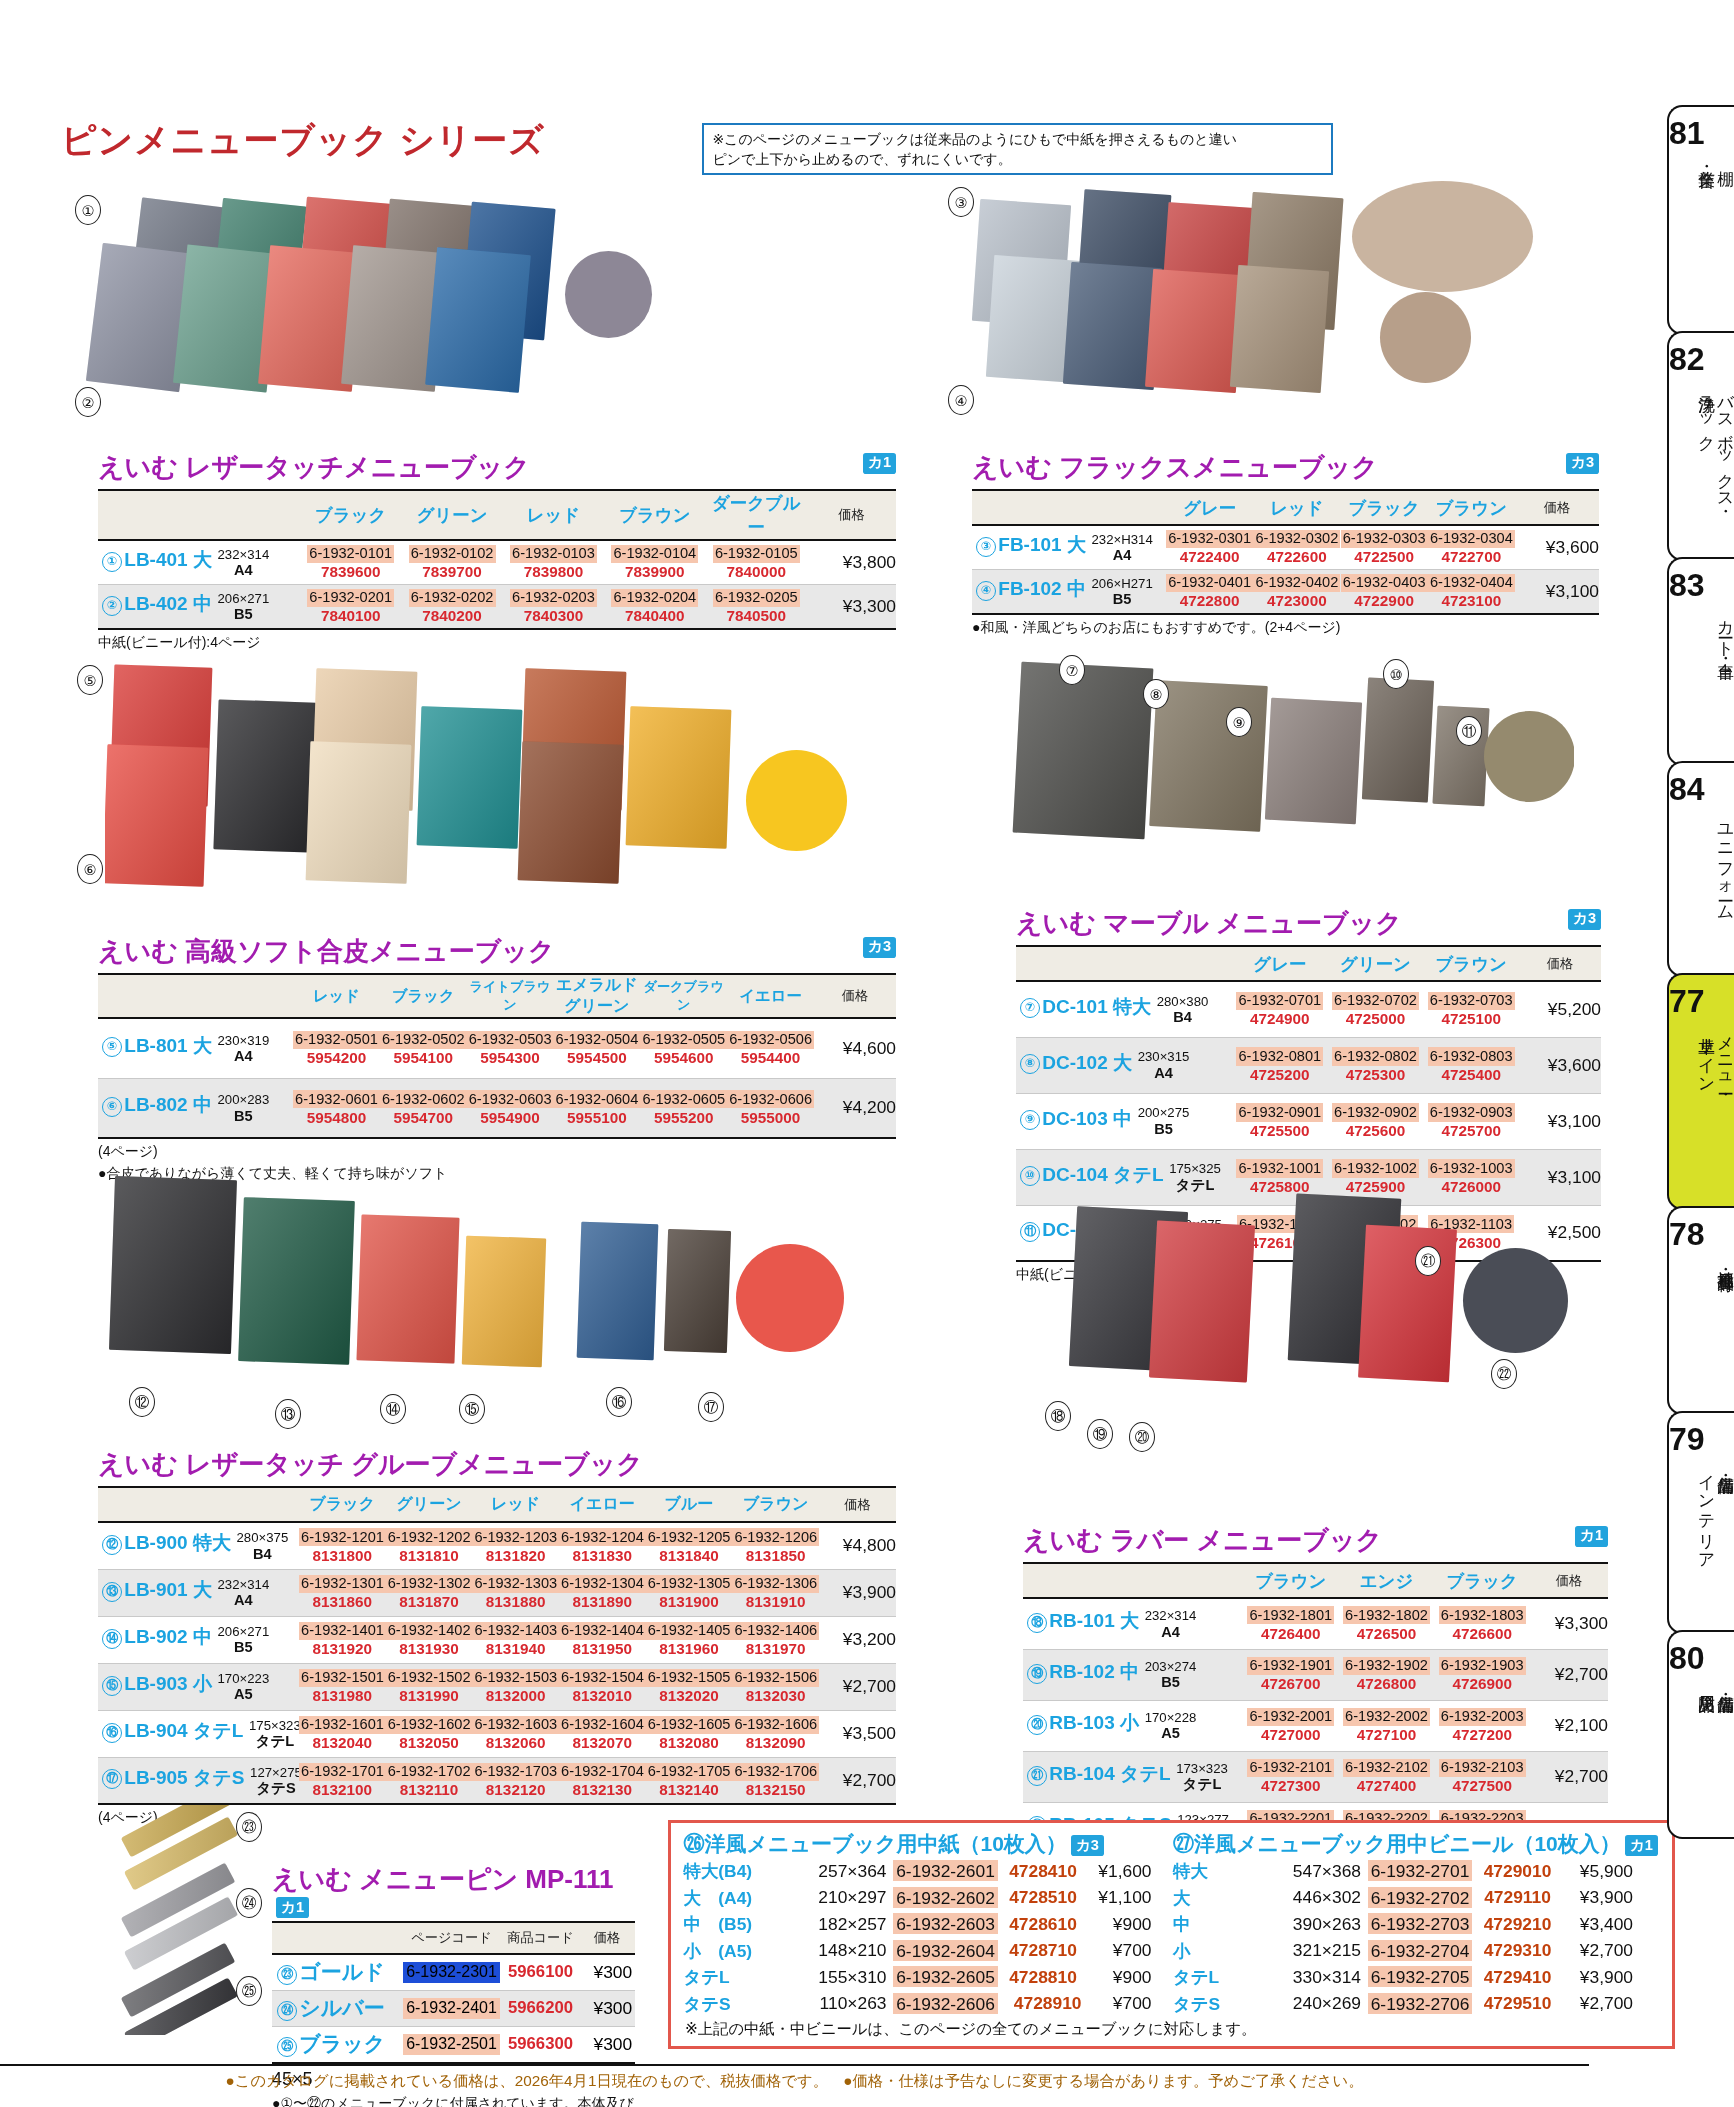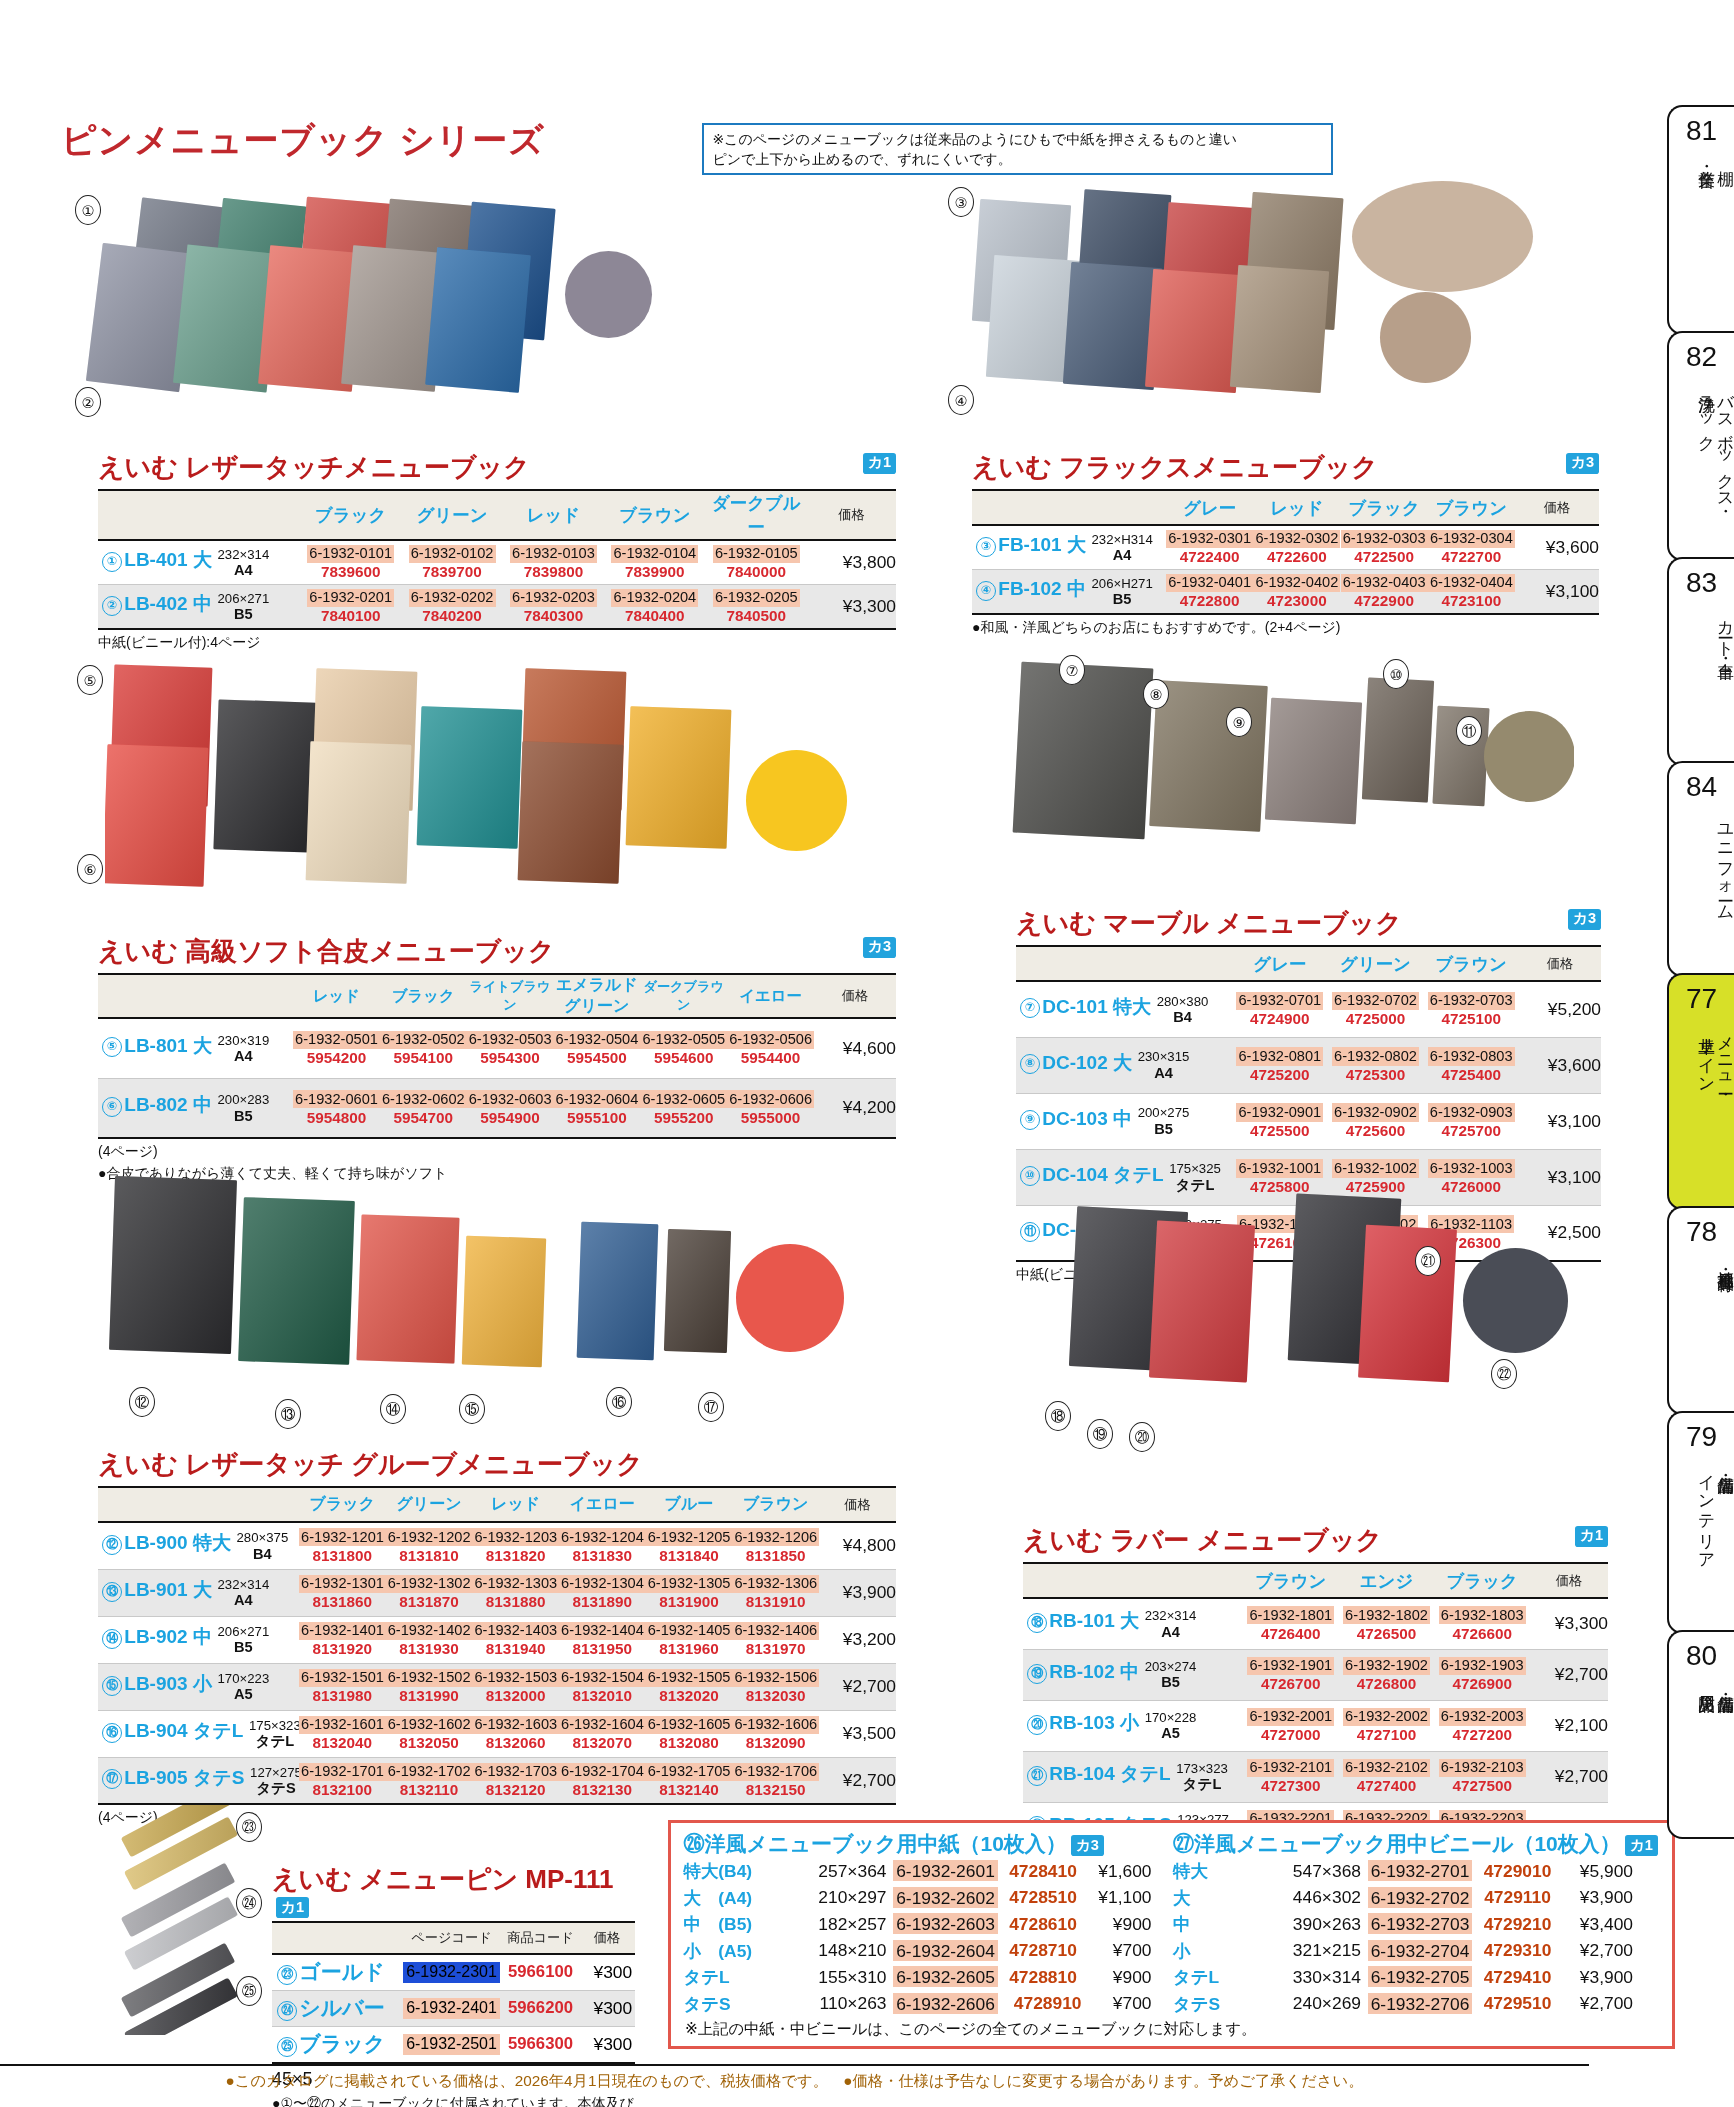--- a/index.html
+++ b/index.html
@@ -32,21 +32,21 @@
   .bk{position:absolute;border-radius:1.4px;}
   .bk:after{content:"";position:absolute;inset:0;
      background:linear-gradient(120deg,rgba(255,255,255,.22),rgba(0,0,0,.14));}
   .swatch{position:absolute;border-radius:50%;}
   .callout{position:absolute;width:24px;height:28px;border:1.4px solid #222;border-radius:50%;
            background:#fff;color:#111;font-size:14.6px;display:flex;align-items:center;justify-content:center;
            font-weight:normal;z-index:9;}
 
   
   .sec{position:absolute;}
-  .sec-h{font-size:26px;font-weight:bold;color:#b91c1c;letter-spacing:0px;white-space:nowrap;}
+  .sec-h{font-size:26px;font-weight:bold;color:#a21caf;letter-spacing:0px;white-space:nowrap;}
   .badge{display:inline-block;background:#22a3dd;color:#fff;font-size:14.6px;font-weight:bold;
          padding:0.7px 4.9px 1.4px 4.9px;border-radius:2.8px;vertical-align:middle;margin-left:4.2px;}
   .sec-badge-r{position:absolute;right:0;top:2.8px;}
 
   
   table.pt{border-collapse:collapse;width:100%;table-layout:fixed;}
   table.pt th,table.pt td{padding:0;margin:0;}
   table.pt thead th{background:#efece4;color:#1ba3e0;font-size:17.4px;font-weight:bold;
                     text-align:center;height:33px;vertical-align:middle;border-top:2.8px solid #111;border-bottom:2.8px solid #111;}
   table.pt thead th.c-name{background:#efece4;border-top:2.8px solid #111;border-bottom:2.8px solid #111;}
@@ -85,21 +85,21 @@
   .rb-row .pg{background:#f6c6ae;color:#111;padding:0.7px 2.8px;}
   .rb-row .it{color:#c2410c;font-weight:bold;}
   .rb-row .pr{color:#111;text-align:right;}
   .rb-foot{position:absolute;left:14px;bottom:5.6px;font-size:15.3px;color:#111;}
 
   
   .tabs{position:absolute;right:0;top:105px;width:70px;}
   .tab{position:absolute;right:0;width:67px;border:2.1px solid #111;border-right:none;
        border-radius:15.3px 0 0 15.3px;background:#fff;box-sizing:border-box;}
   .tab.active{background:#d7e028;}
-  .tab .tn{position:absolute;top:8.4px;left:0;right:0;text-align:center;font-size:28px;font-weight:normal;color:#111;}
+  .tab .tn{position:absolute;top:8.4px;left:0;right:0;font-size:32px;font-weight:bold;color:#111;}
   .tab .tl{position:absolute;top:49px;left:0;right:0;bottom:5.6px;display:flex;flex-direction:row-reverse;
            justify-content:flex-start;align-items:flex-start;gap:1.4px;padding-top:1.4px;}
   .tab .tl span{writing-mode:vertical-rl;text-orientation:upright;font-size:16.7px;color:#111;line-height:1.05;
                 letter-spacing:0.7px;white-space:nowrap;}
 
   
   .footrule{position:absolute;left:0;top:2064px;width:1589px;height:2.1px;background:#111;}
   .footer{position:absolute;left:0;top:2071px;width:1589px;text-align:center;font-size:15.3px;color:#a16207;}
 </style>
 </head>

